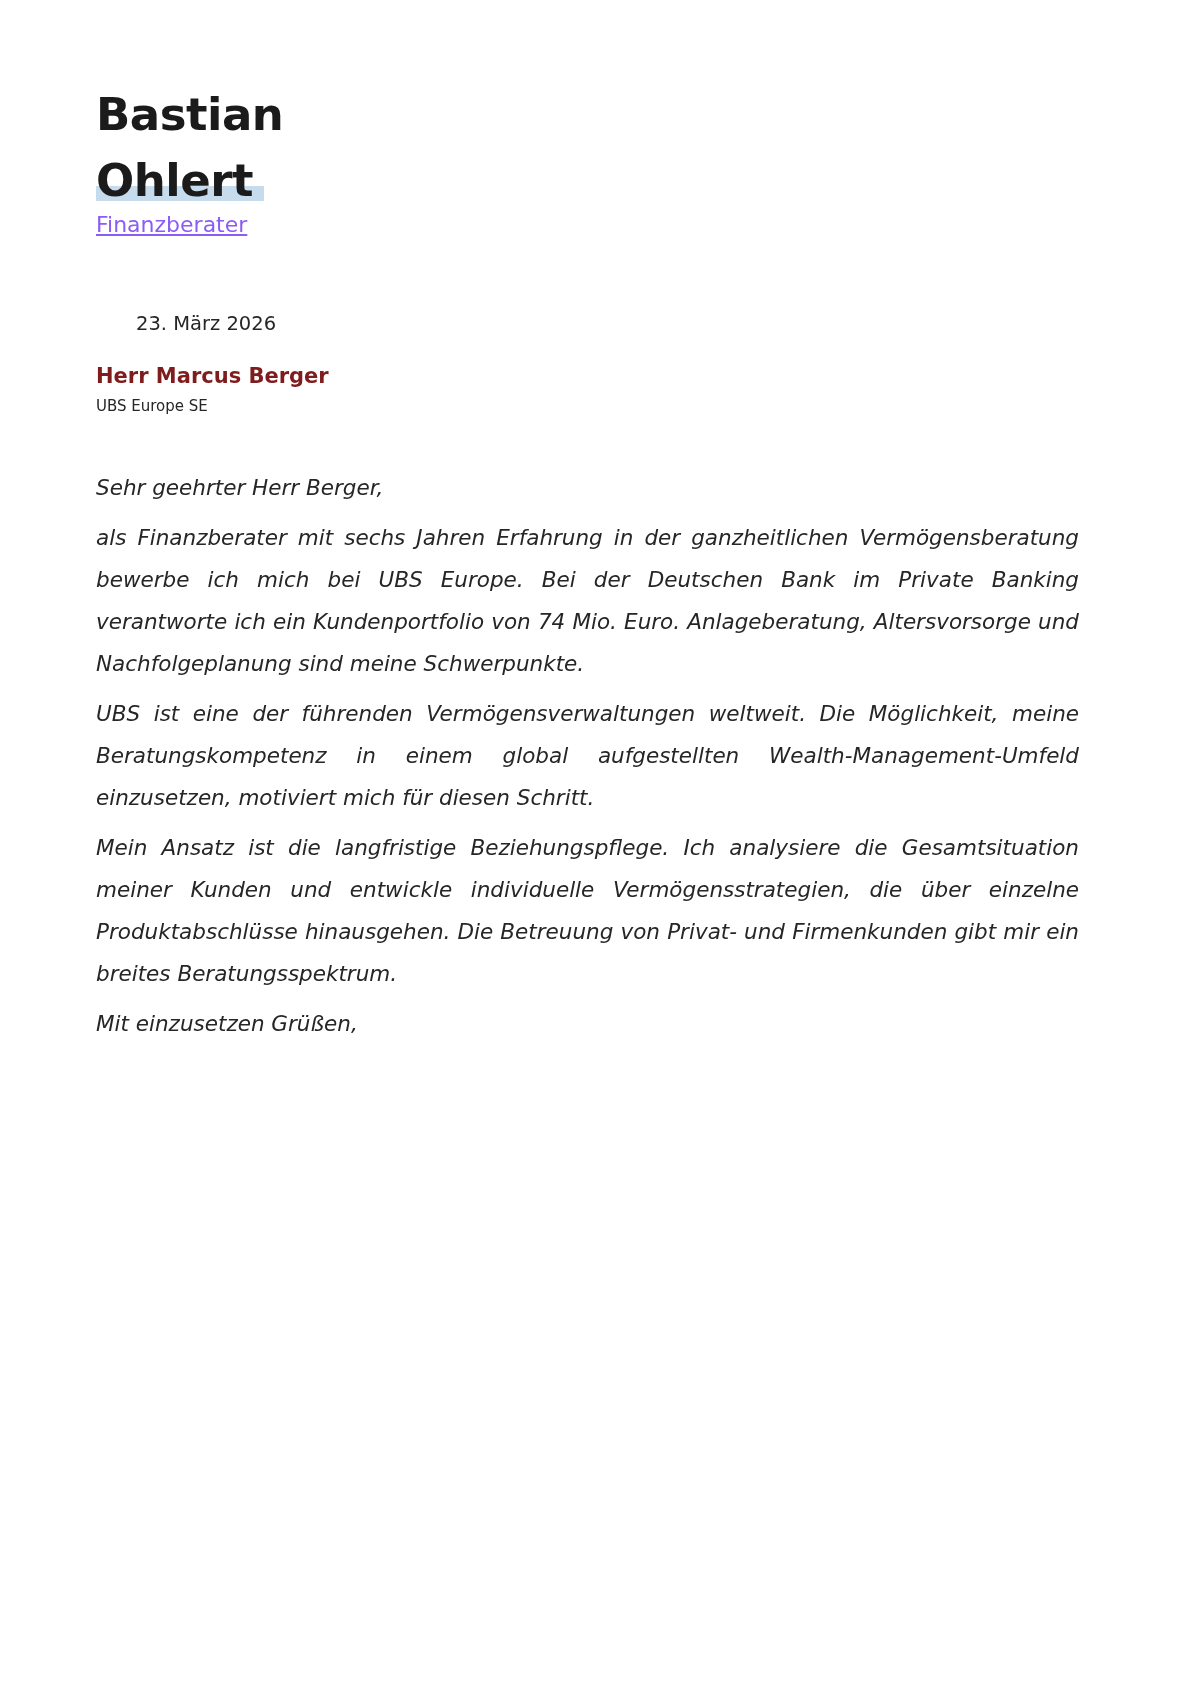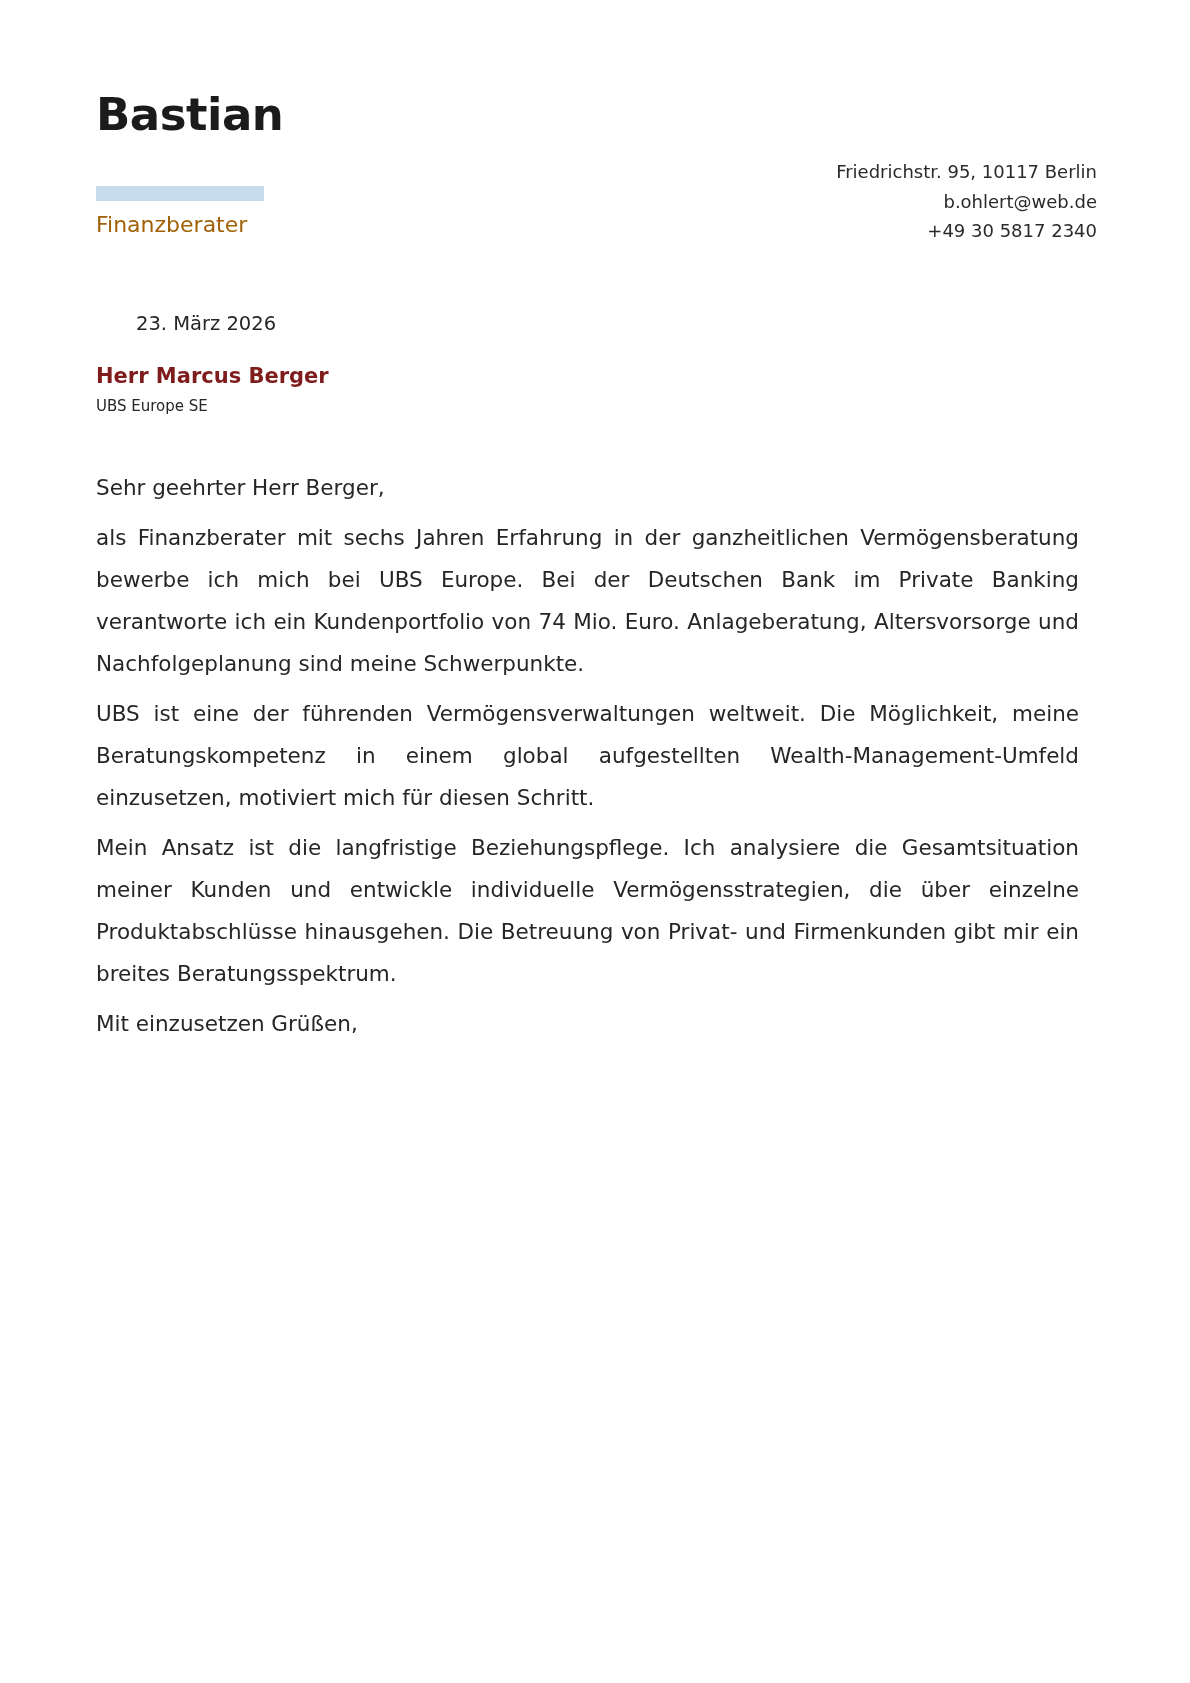--- a/index.html
+++ b/index.html
@@ -49,22 +49,23 @@
     .name-line.last {
       position: relative;
       z-index: 1;
     }
     .job-title {
       position: absolute;
       left: 96px;
       top: 211px;
       font-size: 22px;
       line-height: 28px;
-      color: #a16207;
+      color: #8b5cf6;
       white-space: nowrap;
+      text-decoration: underline;
     }
     .contact {
       position: absolute;
       right: 93px;
       top: 157px;
       text-align: right;
       font-size: 18px;
       line-height: 29.5px;
       color: #2a2a2a;
       white-space: nowrap;
@@ -100,40 +101,37 @@
       left: 96px;
       top: 467px;
       width: 999px;
       font-size: 21.5px;
       line-height: 42px;
       color: #262626;
     }
     .letter p {
       margin: 0 16px 8px 0;
       text-align: justify;
+      font-style: italic;
     }
     .letter p.left { text-align: left; }
   </style>
 </head>
 <body>
 
 <div class="page">
 
   <div class="name-block">
     <span class="name-line">Bastian</span>
     <div class="name-highlight" style="background: rgb(198, 220, 236);"></div>
+    <span class="name-line last">Ohlert</span>
   </div>
 
   <div class="job-title">Finanzberater</div>
 
-  <div class="contact">
-    <div>Friedrichstr. 95, 10117 Berlin</div>
-    <div>b.ohlert@web.de</div>
-    <div>+49 30 5817 2340</div>
-  </div>
 
   <div class="date">23. März 2026</div>
 
   <div class="recipient">
     <div class="recipient-name">Herr Marcus Berger</div>
     <div class="recipient-company">UBS Europe SE</div>
   </div>
 
   <div class="letter">
     <p class="left">Sehr geehrter Herr Berger,</p>

